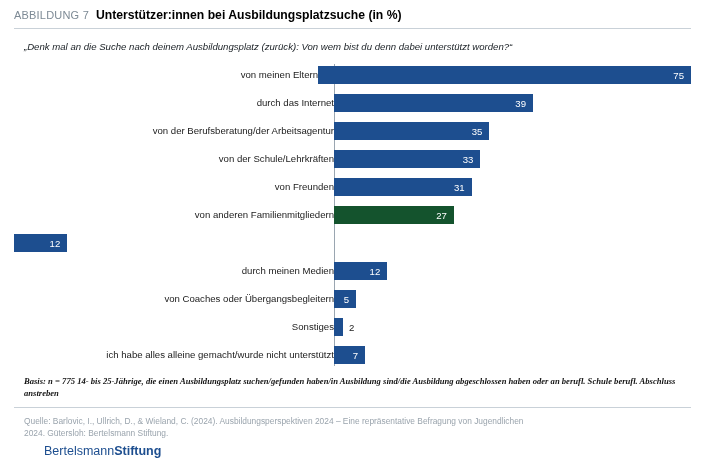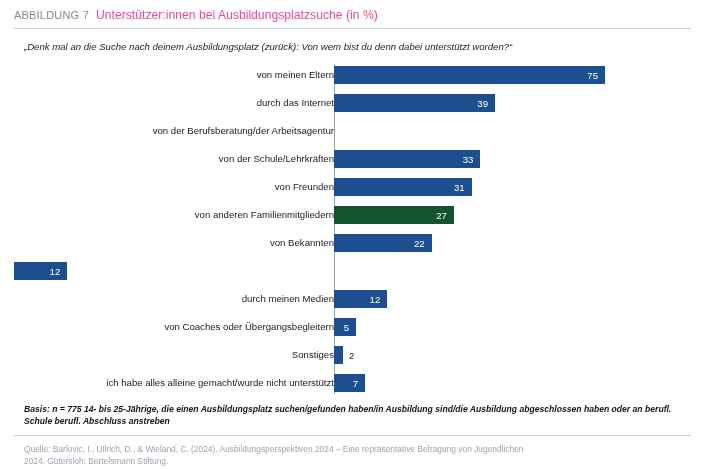--- a/index.html
+++ b/index.html
@@ -30,22 +30,22 @@
     align-items: baseline;
     gap: 7px;
     font-size: 11.5px;
   }
   .header .fig-label {
     color: #7d8a95;
     letter-spacing: 0.2px;
     font-size: 11px;
   }
   .header .fig-title {
-    font-weight: normal;
-    color: #ec4899;
+    font-weight: bold;
+    color: #000000;
     font-size: 12.2px;
   }
   .rule {
     margin-top: 6px;
     border-top: 1px solid #c9d1d8;
     height: 0;
   }
 
   
   .question {
@@ -114,20 +114,21 @@
   
   .basis {
     margin-top: 10px;
     font-size: 8.6px;
     font-style: italic;
     font-weight: bold;
     color: #141414;
     line-height: 1.35;
     padding-left: 10px;
     padding-right: 6px;
+    font-family: Liberation Serif, serif;
   }
   .basis-rule {
     margin-top: 8px;
     border-top: 1px solid #c9d1d8;
     height: 0;
   }
 
   
   .footer {
     margin-top: 7px;
@@ -164,35 +165,40 @@
   <div class="rule"></div>
 
   <div class="question">„Denk mal an die Suche nach deinem Ausbildungsplatz (zurück): Von wem bist du denn dabei unterstützt worden?“</div>
 
   <div class="chart">
     <div class="axisline"></div>
     <div id="rows">
         <div class="row">
           <div class="cat">von meinen Eltern</div>
           <div class="barwrap">
-            <div class="bar" style="width: 271px; background: rgb(29, 78, 143);">
+            <div class="bar" style="width: 373px; background: rgb(29, 78, 143);">
               <span class="val">75</span>
             </div>
           </div>
         </div>
         <div class="row">
           <div class="cat">durch das Internet</div>
           <div class="barwrap">
-            <div class="bar" style="width: 161px; background: rgb(29, 78, 143);">
+            <div class="bar" style="width: 199px; background: rgb(29, 78, 143);">
               <span class="val">39</span>
             </div>
           </div>
         </div>
         <div class="row">
           <div class="cat">von der Berufsberatung/der Arbeitsagentur</div>
+          <div class="barwrap">
+            <div class="bar" style="width: 155.312px; background: rgb(29, 78, 143);">
+              <span class="val">35</span>
+            </div>
+          </div>
         </div>
         <div class="row">
           <div class="cat">von der Schule/Lehrkräften</div>
           <div class="barwrap">
             <div class="bar" style="width: 146.438px; background: rgb(29, 78, 143); padding-left: 27px;">
               <span class="val">33</span>
             </div>
           </div>
         </div>
         <div class="row">
@@ -201,28 +207,20 @@
             <div class="bar" style="width: 137.562px; background: rgb(29, 78, 143);">
               <span class="val">31</span>
             </div>
           </div>
         </div>
         <div class="row">
           <div class="cat">von anderen Familienmitgliedern</div>
           <div class="barwrap">
             <div class="bar" style="width: 119.812px; background: #14532d;">
               <span class="val">27</span>
-            </div>
-          </div>
-        </div>
-        <div class="row">
-          <div class="cat">von Bekannten</div>
-          <div class="barwrap">
-            <div class="bar" style="width: 97.625px; background: rgb(29, 78, 143);">
-              <span class="val">22</span>
             </div>
           </div>
         </div>
         <div class="row">
           <div class="barwrap">
             <div class="bar" style="width: 53.25px; background: rgb(29, 78, 143);">
               <span class="val">12</span>
             </div>
           </div>
         </div>

